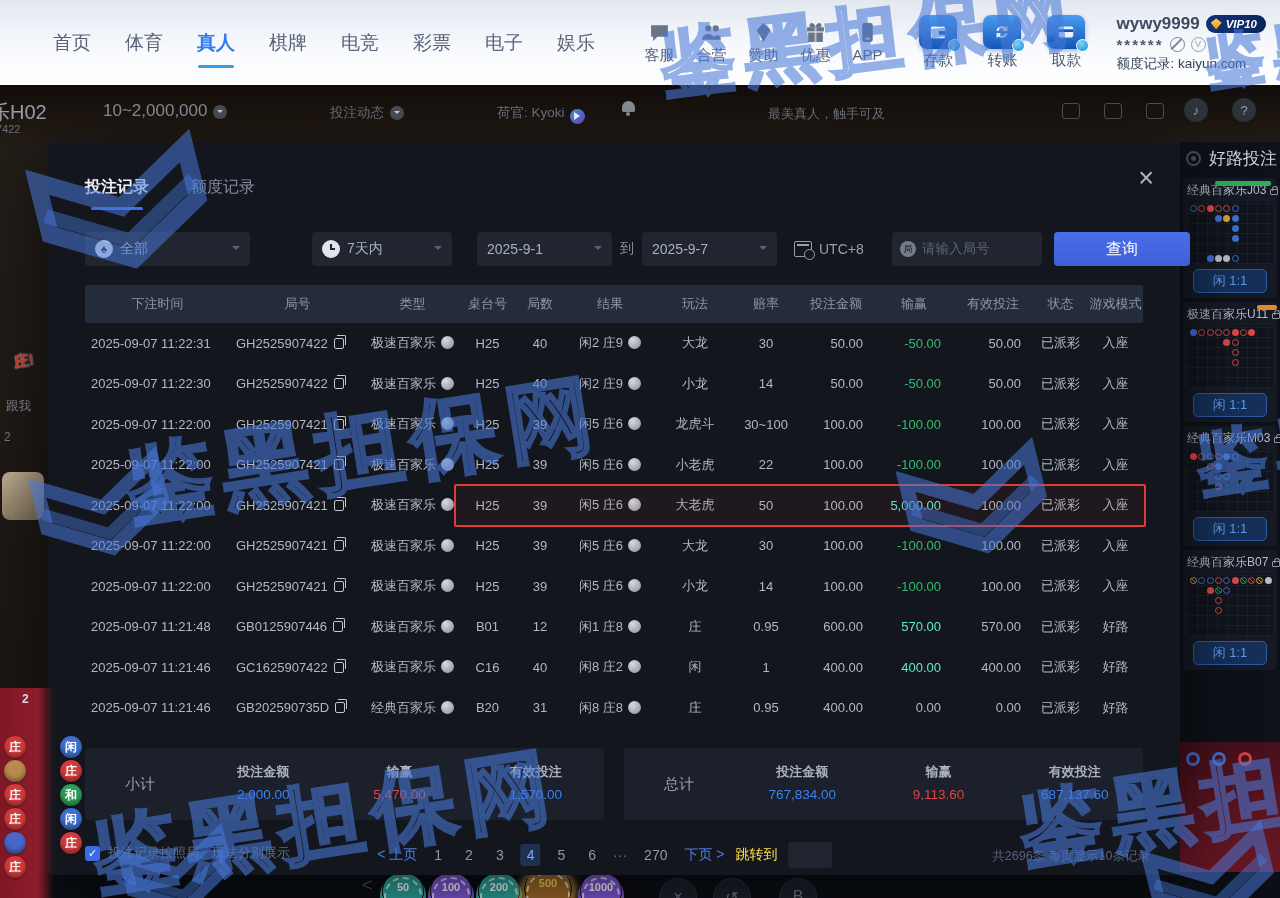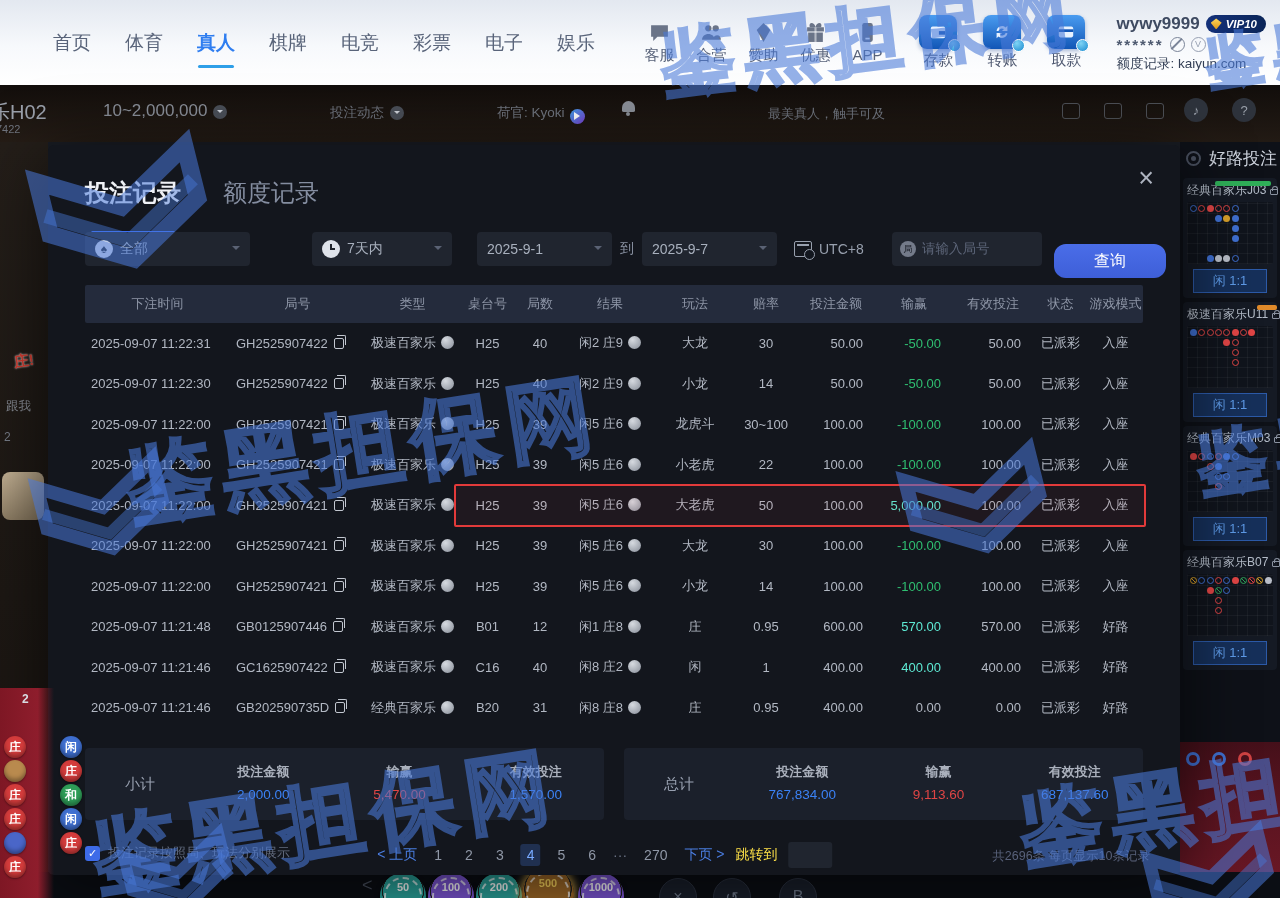--- a/index.html
+++ b/index.html
@@ -79,47 +79,47 @@
   .lock{width:8px;height:6px;border:1.3px solid #8a92a0;border-radius:1px;position:relative;flex:none;margin-top:2px}
   .lock:before{content:"";position:absolute;top:-4px;left:0.5px;width:4px;height:4px;border:1.3px solid #8a92a0;border-bottom:none;border-radius:3px 3px 0 0}
   .rs-bar{position:absolute;top:3px;height:5px;border-radius:2px}
   .rs-road{position:relative;height:62px;background:#10141c;border-radius:2px;overflow:hidden;
     background-image:repeating-linear-gradient(0deg,rgba(255,255,255,.045) 0 1px,transparent 1px 10px),repeating-linear-gradient(90deg,rgba(255,255,255,.045) 0 1px,transparent 1px 10px)}
   .dot{position:absolute;width:7px;height:7px;border-radius:50%}
   .dot.r{--c:#e04545}.dot.b{--c:#3f6fd0}.dot.g{--c:#2f9e58}.dot.y{--c:#d8a02a}.dot.w{--c:#c0c5cе;--c:#b9bec8}
   .dot.s{background:var(--c)}
   .dot.h{border:1.6px solid var(--c)}
   .dot.x{border:1.6px solid var(--c);background:linear-gradient(45deg,transparent 44%,var(--c) 44%,var(--c) 58%,transparent 58%)}
-  .rs-btn{margin:5px 6px 0;height:24px;border-radius:0;background:#16305a;border:1px solid #2c5aa8;color:#5e9bе8;color:#5e9be8;font-size:13px;display:flex;align-items:center;justify-content:center;cursor:pointer}
+  .rs-btn{margin:5px 6px 0;height:24px;border-radius:5px;background:#16305a;border:1px solid #2c5aa8;color:#5e9bе8;color:#5e9be8;font-size:13px;display:flex;align-items:center;justify-content:center;cursor:pointer}
   .rs-red{position:absolute;left:0;right:0;top:600px;bottom:0;background:linear-gradient(180deg,#45101a,#5a1420 40%,#6e1826)}
   .ring{position:absolute;width:14px;height:14px;border-radius:50%;border:3px solid #3f6fd0}
 
   
   .modal{position:absolute;left:48px;top:145px;width:1132px;height:730px;z-index:10;background:#13161d;border-radius:6px;box-shadow:0 12px 70px rgba(0,0,0,.65)}
   .close-x{position:absolute;right:26px;top:20px;color:#aeb4c0;font-size:27px;line-height:1;cursor:pointer}
   .tabs{position:absolute;left:37px;top:32px;display:flex;gap:42px}
-  .tab{font-size:24px;color:#848da0;cursor:pointer;padding-bottom:25px;position:relative}
+  .tab{font-size:16px;color:#848da0;cursor:pointer;padding-bottom:12px;position:relative}
   .tab.active{color:#f0f2f6;font-weight:bold}
   .tab.active:after{content:"";position:absolute;left:6px;right:6px;bottom:0;height:3px;border-radius:2px;background:#3b6ef5}
   .filters{position:absolute;left:37px;top:87px;width:1058px;height:34px}
   .ffield{position:absolute;height:34px;background:#20252f;border-radius:4px;display:flex;align-items:center;color:#a8b0bd;font-size:14px;padding:0 10px;cursor:pointer}
   .fcaret{position:absolute;right:10px;top:14px;border:4.5px solid transparent;border-top-color:#5a6274}
   .spade-c{width:18px;height:18px;border-radius:50%;background:#dfe3ea;color:#20242c;font-size:12px;display:flex;align-items:center;justify-content:center;margin-right:7px;flex:none}
   .clock-c{width:18px;height:18px;border-radius:50%;background:#dfe3ea;position:relative;margin-right:7px;flex:none}
   .clock-c:before{content:"";position:absolute;left:8px;top:3.5px;width:1.6px;height:6px;background:#20242c}
   .clock-c:after{content:"";position:absolute;left:8px;top:8px;width:5px;height:1.6px;background:#20242c}
   .utc{position:absolute;left:709px;top:0;height:34px;display:flex;align-items:center;gap:7px;color:#98a0ae;font-size:14px}
   .cal{width:18px;height:16px;border:1.6px solid #98a0ae;border-radius:2px;position:relative}
   .cal:before{content:"";position:absolute;left:2px;top:2px;right:2px;height:2px;background:#98a0ae}
   .cal:after{content:"";position:absolute;right:-4px;bottom:-4px;width:9px;height:9px;border-radius:50%;background:#12161e;border:1.6px solid #98a0ae}
   .search-f{position:absolute;left:807px;width:150px;height:34px;background:#20252f;border-radius:4px;display:flex;align-items:center;padding:0 8px;gap:6px}
   .ju-c{width:16px;height:16px;border-radius:50%;background:#747b8a;color:#171b24;font-size:9px;display:flex;align-items:center;justify-content:center;flex:none}
   .search-f input{background:transparent;border:none;outline:none;color:#a8b0bd;font-size:13.5px;width:100%;font-family:Liberation Mono, monospace}
   .search-f input::placeholder{color:#5c6578}
-  .qbtn{position:absolute;left:969px;top:12px;width:112px;height:34px;border:none;border-radius:12px;background:linear-gradient(180deg,#4a6de8,#3e5fd8);color:#fff;font-size:16px;cursor:pointer;font-family:"Liberation Sans",sans-serif}
+  .qbtn{position:absolute;left:969px;top:0;width:136px;height:34px;border:none;border-radius:4px;background:linear-gradient(180deg,#4a6de8,#3e5fd8);color:#fff;font-size:16px;cursor:pointer;font-family:"Liberation Sans",sans-serif}
 
   .table{position:absolute;left:37px;top:140px;width:1058px;--cols:145px 135px 95px 55px 50px 90px 80px 62px 78px 78px 80px 55px 55px}
   .thead{display:grid;grid-template-columns:var(--cols);height:38px;background:#242b3c;border-radius:2px;align-items:center}
   .th{font-size:13px;color:#8f97a8;text-align:center;white-space:nowrap}
   .tr{display:grid;grid-template-columns:var(--cols);height:40.5px;align-items:center;position:relative}
   .td{font-size:13px;color:#b2b8c3;white-space:nowrap}
   .a-l{text-align:left;padding-left:6px}
   .a-c{text-align:center}
   .a-r{text-align:right;padding-right:12px}
   .win-neg{color:#2fbf71}

